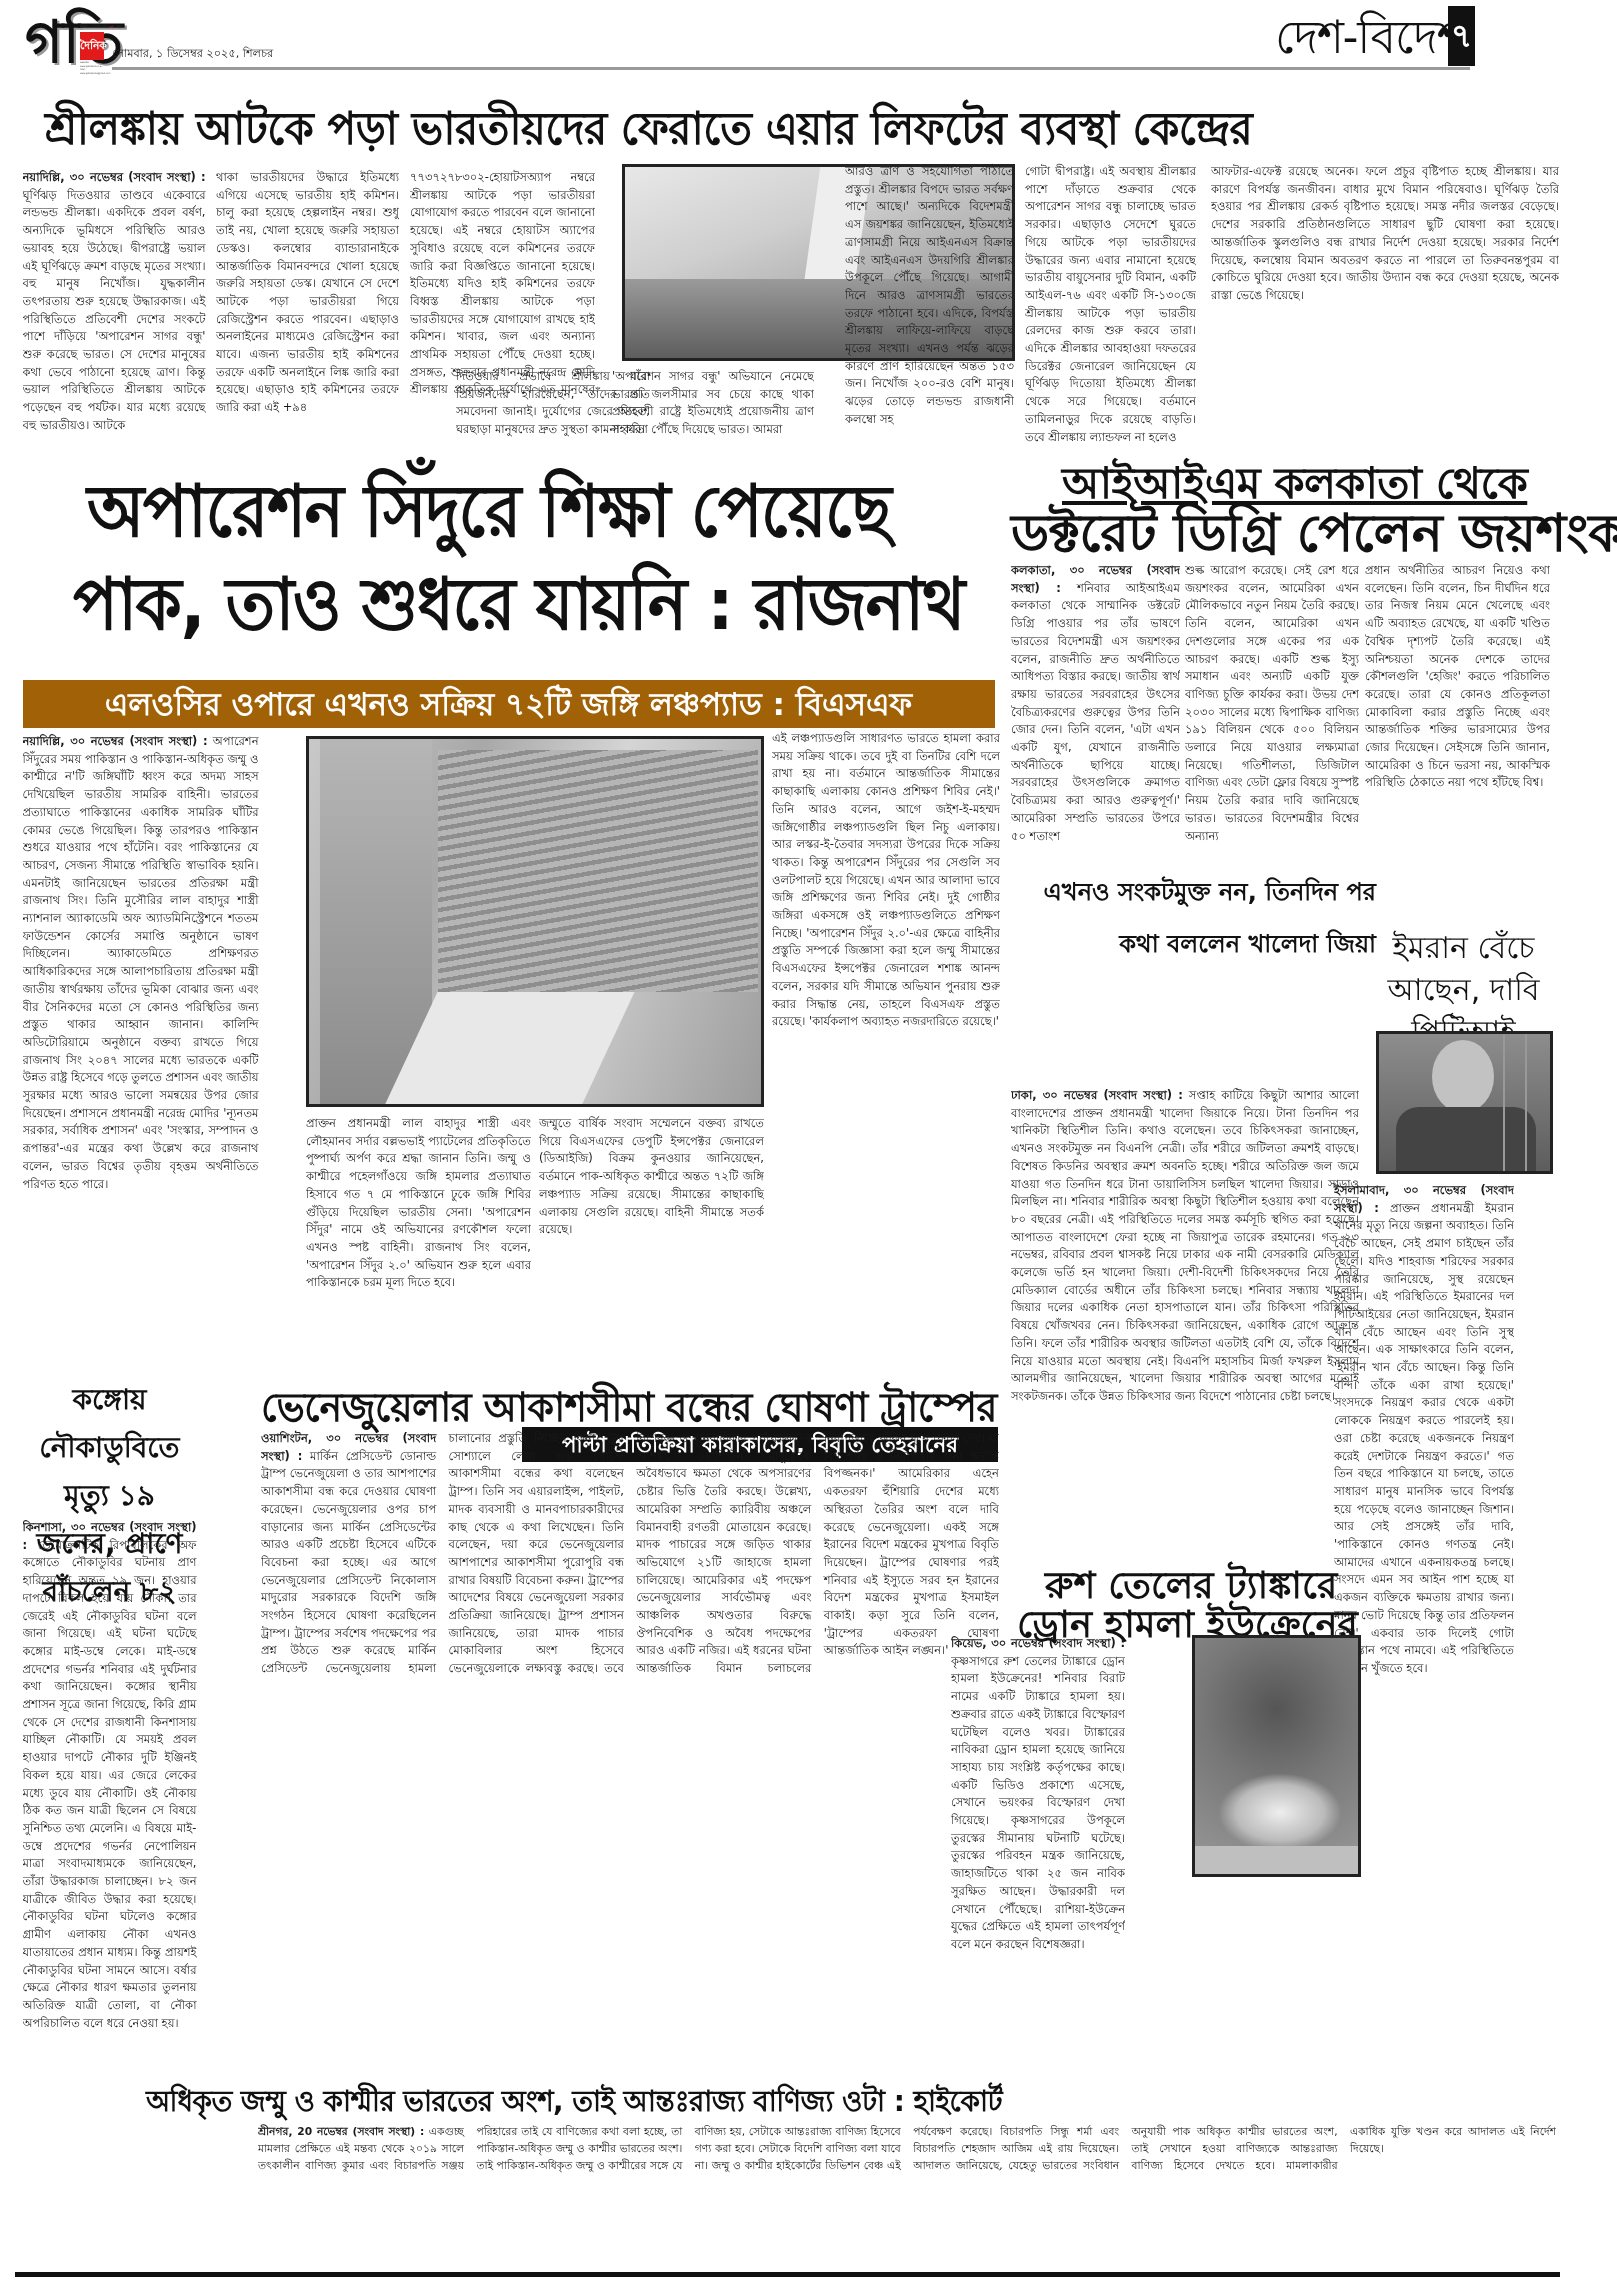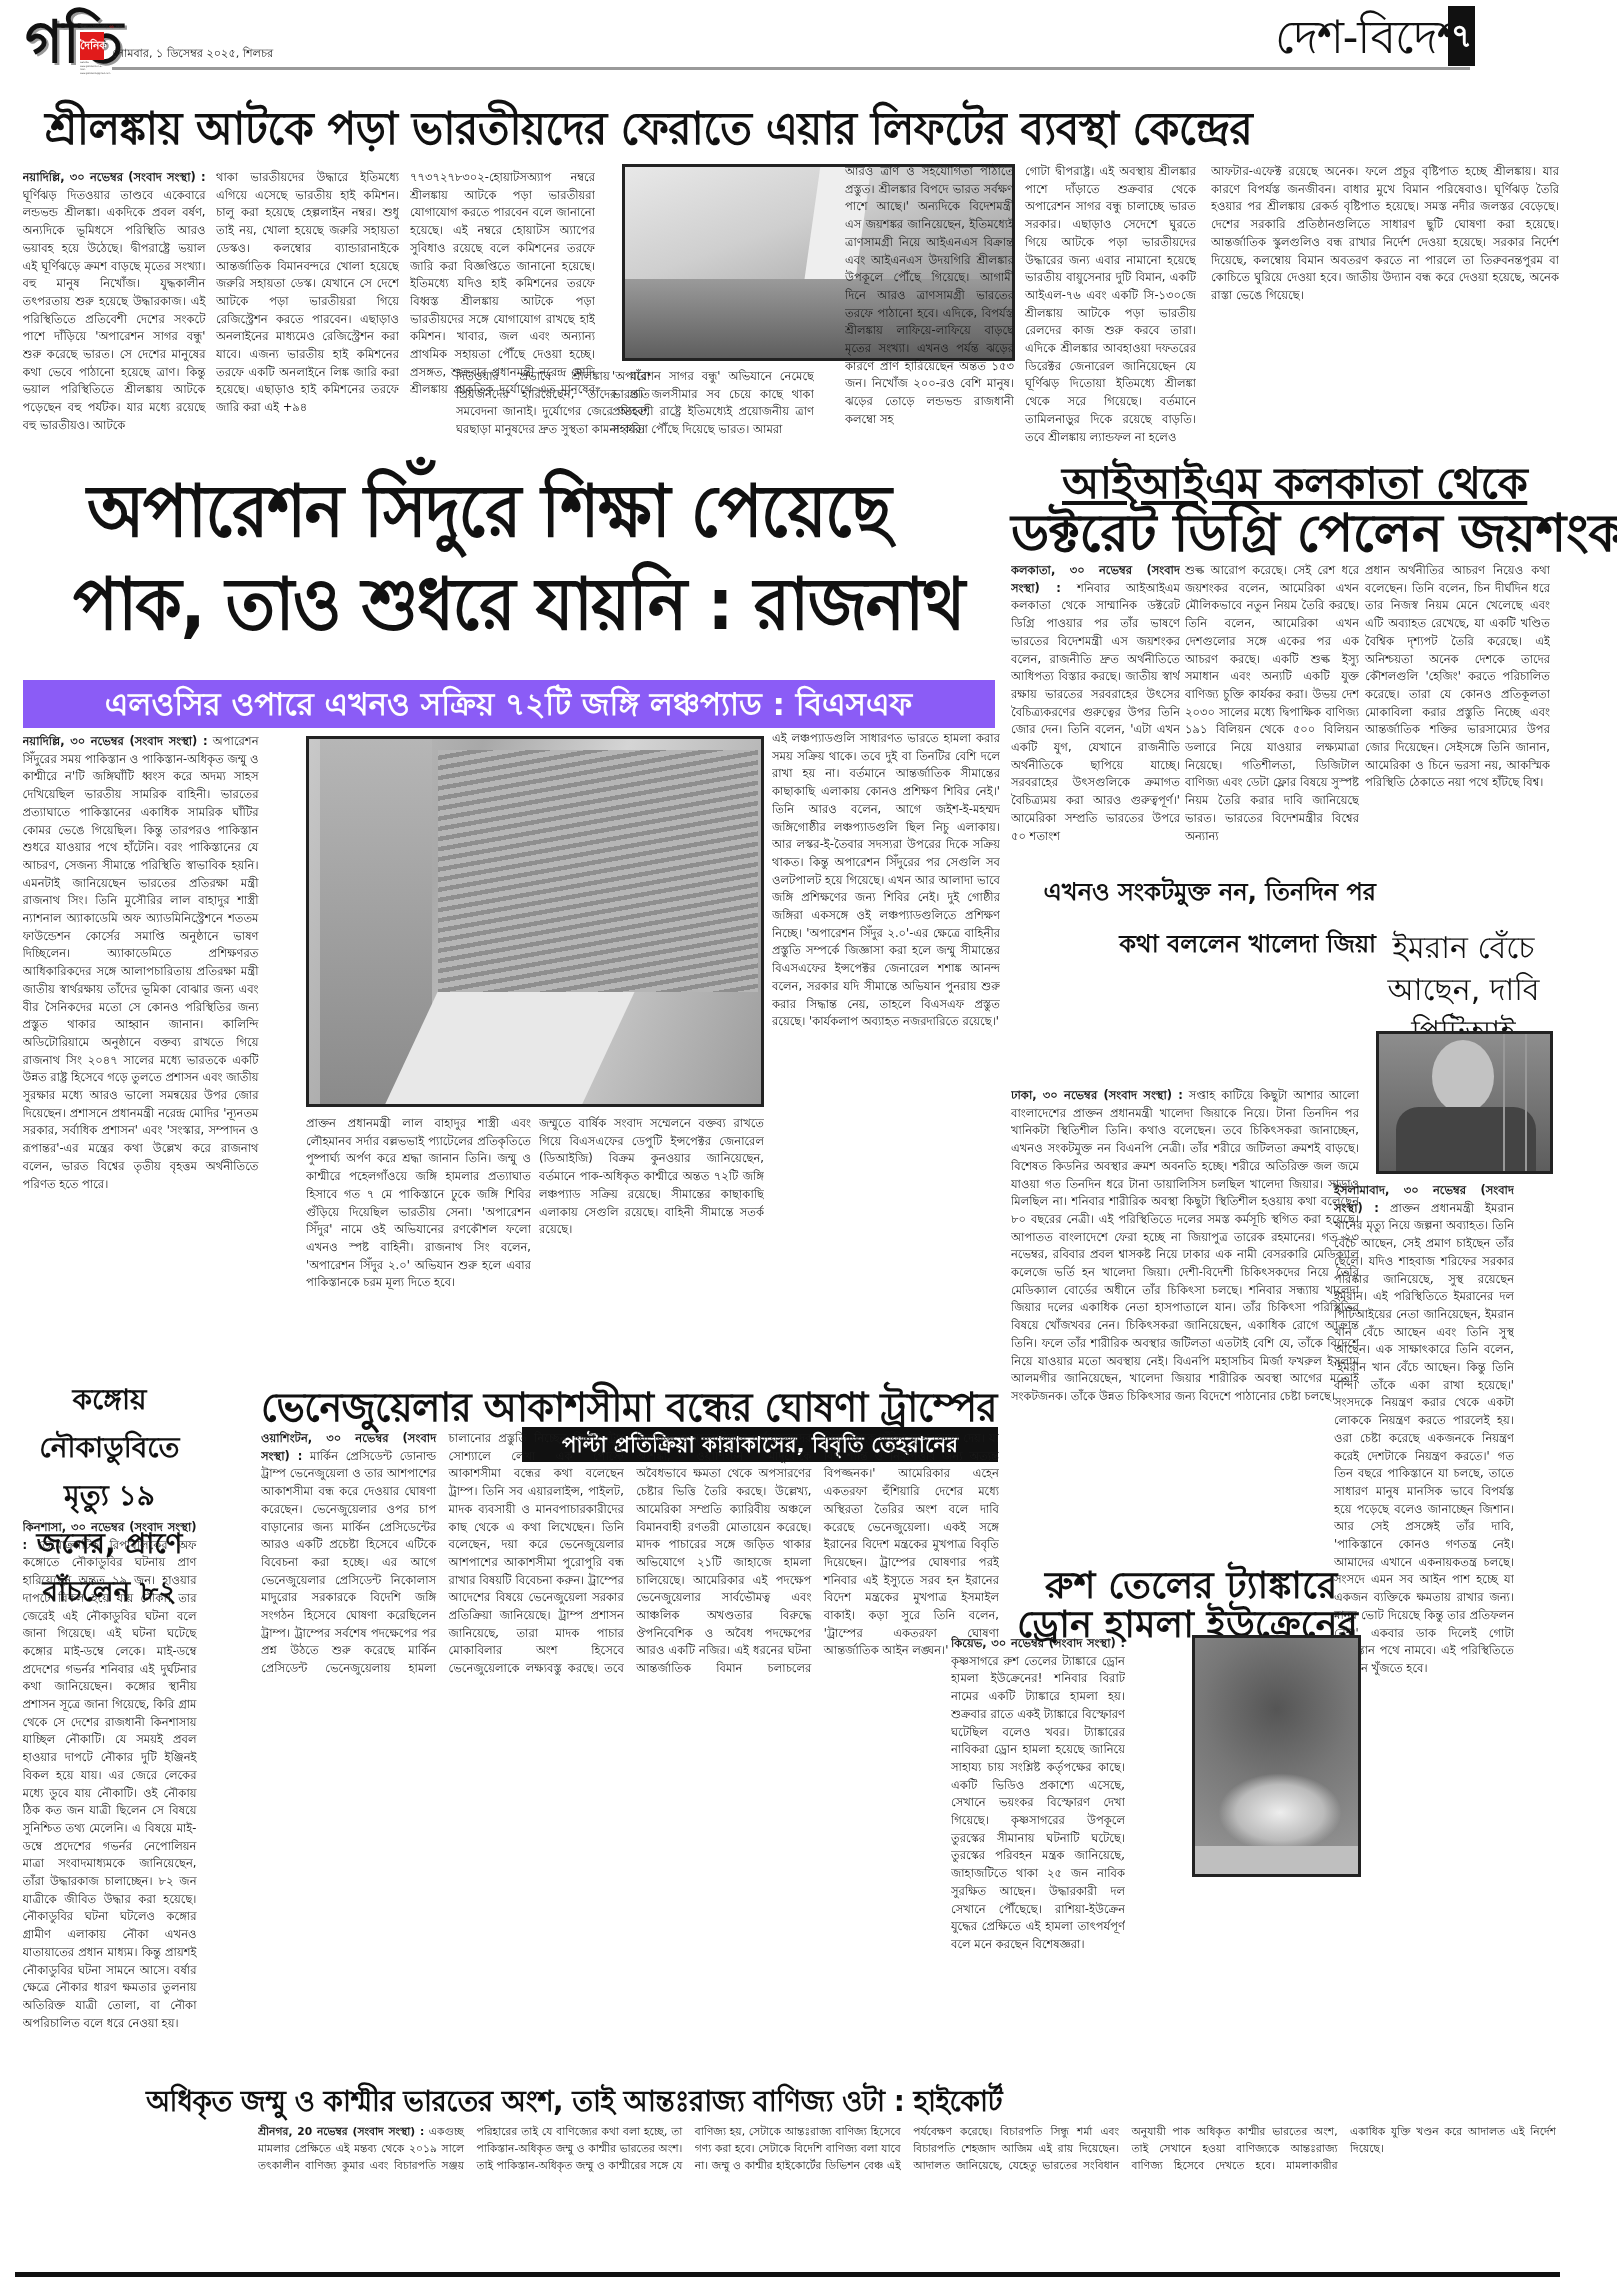--- a/index.html
+++ b/index.html
@@ -28,21 +28,21 @@
   .col { font-size: 11.5px; line-height: 17.7px; text-align: justify; color: #1a1a1a; overflow: hidden; }
   .col b { font-weight: bold; }
 
   
   .photo { border: 3.9px solid #222; background: linear-gradient(160deg, #e8e8e8 0%, #cfcfcf 35%, #a5a5a5 70%, #8a8a8a 100%); overflow: hidden; }
   .photo .shape { position: absolute; }
 
   
   .hl-lead { left: 87px; top: 469px; font-size: 72px; line-height: 84px; letter-spacing: -1.7px; transform: scaleX(0.92); }
   .hl-lead2 { left: 73px; top: 562px; font-size: 72px; line-height: 84px; letter-spacing: -1.7px; transform: scaleX(0.92); }
-  .strap { left: 22.5px; top: 680px; width: 972px; height: 48px; background: #8b5cf6; color: #fff; font-weight: bold; font-size: 31px; line-height: 48px; text-align: center; white-space: nowrap; }
+  .strap { left: 22.5px; top: 680px; width: 972px; height: 48px; background: #a16207; color: #fff; font-weight: bold; font-size: 31px; line-height: 48px; text-align: center; white-space: nowrap; }
 
   .hl-iim1 { left: 1062px; top: 458px; font-size: 43px; line-height: 51px; letter-spacing: -0.6px; text-decoration: underline; }
   .hl-iim2 { left: 1011px; top: 508px; font-size: 52px; line-height: 51px; letter-spacing: -0.6px; }
 
   .hl-khaleda { left: 1011px; top: 866px; width: 365px; font-size: 24px; line-height: 52px; text-align: right; white-space: normal; }
   .hl-imran { left: 1368px; top: 927px; width: 191px; font-size: 30px; line-height: 42px; text-align: center; white-space: normal; font-weight: normal; }
 
   .hl-congo { left: 22.5px; top: 1376px; width: 174px; font-size: 28px; line-height: 48px; text-align: center; white-space: normal; }
   .hl-ven { left: 261px; top: 1382px; font-size: 40px; line-height: 51px; letter-spacing: -0.6px; transform: scaleX(0.95); }
   .strap2 { left: 522px; top: 1427px; width: 476px; height: 35px; background: #111; color: #fff; font-weight: bold; font-size: 21.3px; line-height: 35px; text-align: center; white-space: nowrap; }

